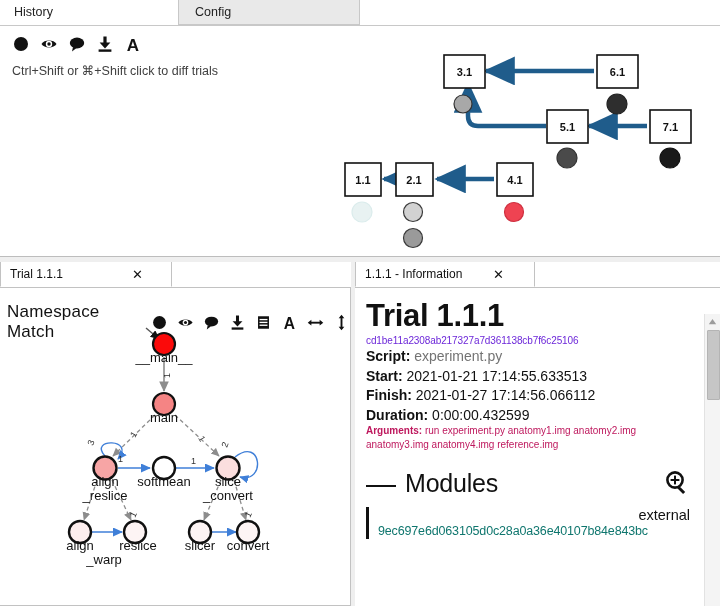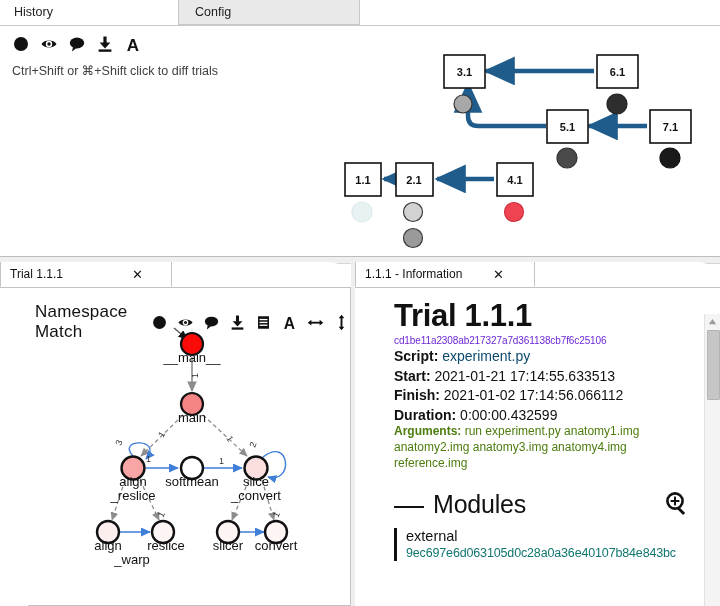--- a/index.html
+++ b/index.html
@@ -53,21 +53,21 @@
   
   .hist-graph{position:absolute;left:0;top:0;width:720px;height:230px;}
 
   
   .splitter{
     position:absolute;left:0;top:256px;width:720px;height:6px;
     background:#efefef;border-top:1px solid #bdbdbd;border-bottom:1px solid #d6d6d6;
   }
 
   
-  .panel{position:absolute;top:262px;height:344px;background:#ffffff;box-sizing:border-box;border-radius:22px;}
+  .panel{position:absolute;top:262px;height:344px;background:#ffffff;box-sizing:border-box;}
   .panel-left{left:0;width:351px;}
   .panel-right{left:355px;width:365px;}
   .vsplit{position:absolute;left:351px;top:262px;width:4px;height:344px;background:#efefef;}
 
   .ptabbar{position:absolute;left:0;top:0;height:26px;width:100%;}
   .ptab{
     position:absolute;left:0;top:0;height:25px;line-height:25px;
     box-sizing:border-box;background:#fff;
     border:1px solid #c2c2c2;border-bottom:1px solid #fff;border-top:none;
     padding:0 8px 0 9px;font-size:12px;color:#111;
@@ -77,56 +77,56 @@
   .ptab .xbtn{font-size:13px;font-weight:bold;line-height:1;cursor:pointer;color:#111;}
   #ptab-trial{width:172px;}
   #ptab-trial .xbtn{margin-left:auto;margin-right:20px;}
   #ptab-info{width:180px;align-items:center;}
   #ptab-info .xbtn{margin-left:auto;margin-right:22px;}
   .ptabbar:after{
     content:"";position:absolute;left:0;bottom:0;width:100%;height:1px;background:#c2c2c2;
   }
   .panel-left .ptabbar:after{width:351px;}
 
-  .pbody{position:absolute;left:0;top:26px;right:0;bottom:0;overflow:hidden;margin-left:28px;}
+  .pbody{position:absolute;left:0;top:26px;right:0;bottom:0;overflow:hidden;}
   .panel-left .pbody{border-right:1px solid #c2c2c2;border-bottom:1px solid #c2c2c2;}
 
   
   .ns-row{position:absolute;left:7px;top:14px;display:flex;align-items:center;gap:9px;}
   .ns-title{font-size:17px;color:#111;letter-spacing:.2px;}
   .ns-row .ic{display:inline-block;width:17px;height:17px;}
 
   .ns-graph{position:absolute;left:0;top:38px;width:351px;height:280px;}
 
   
   .info{
     position:absolute;left:11px;top:4px;right:30px;bottom:0;
     overflow:hidden;
   }
   .info h1{
     margin:6px 0 0 0;font-size:31px;font-weight:bold;letter-spacing:-.3px;color:#111;
   }
   .hashline{font-size:10px;color:#6d28d9;margin-top:1px;letter-spacing:-.1px;}
   .kv{font-size:14px;line-height:1.33;margin-top:1px;color:#111;}
   .kv b{font-weight:bold;}
-  .kv a{color:#0c4a6e;text-decoration:none;}
-  .args{font-size:12px;line-height:1.33;color:#4d7c0f;}
+  .kv a{color:#737373;text-decoration:none;}
+  .args{font-size:10px;line-height:1.33;color:#be185d;}
   .modhead{
     display:flex;align-items:center;margin-top:18px;
   }
   .modhead .minus{
     font-size:30px;line-height:20px;margin-right:9px;color:#111;font-weight:400;
   }
   .modhead .mtxt{font-size:25px;color:#111;letter-spacing:-.2px;}
   .modhead .mag{margin-left:auto;}
   .moditem{
     margin-top:9px;padding-left:9px;border-left:3px solid #111;
     line-height:1.2;
   }
-  .modname{font-size:14.5px;color:#111;}
+  .modname{font-size:14.5px;color:#111;text-align:right;}
   .modhash{font-size:12.5px;color:#0f766e;letter-spacing:-.15px;}
 
   
   .sbar{
     position:absolute;right:0;top:26px;width:15px;bottom:0;
     background:#f4f4f4;border-left:1px solid #e2e2e2;
   }
   .sbar .arrow{
     position:absolute;left:0;top:0;width:15px;height:14px;
     display:flex;align-items:center;justify-content:center;
@@ -419,21 +419,21 @@
         <div class="kv">
           <b>Script:</b>
           <a href="#">experiment.py</a>
         </div>
         <div class="kv">
           <b>Start:</b>
           <span>2021-01-21 17:14:55.633513</span>
         </div>
         <div class="kv">
           <b>Finish:</b>
-          <span>2021-01-02 17:14:56.066112</span>
+          <span>2021-01-27 17:14:56.066112</span>
         </div>
         <div class="kv">
           <b>Duration:</b>
           <span>0:00:00.432599</span>
         </div>
         <div class="args">
           <b>Arguments:</b>
           <span>run experiment.py anatomy1.img anatomy2.img anatomy3.img anatomy4.img reference.img</span>
         </div>
 

